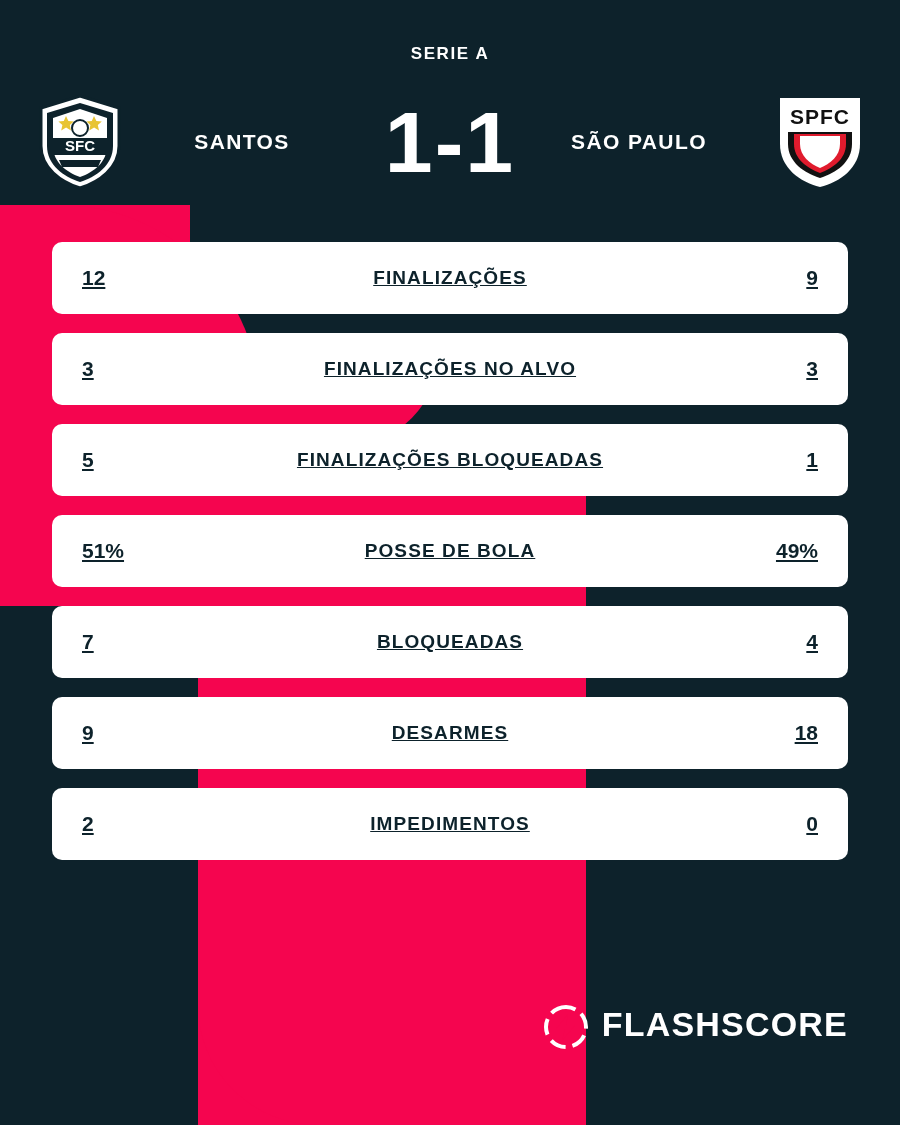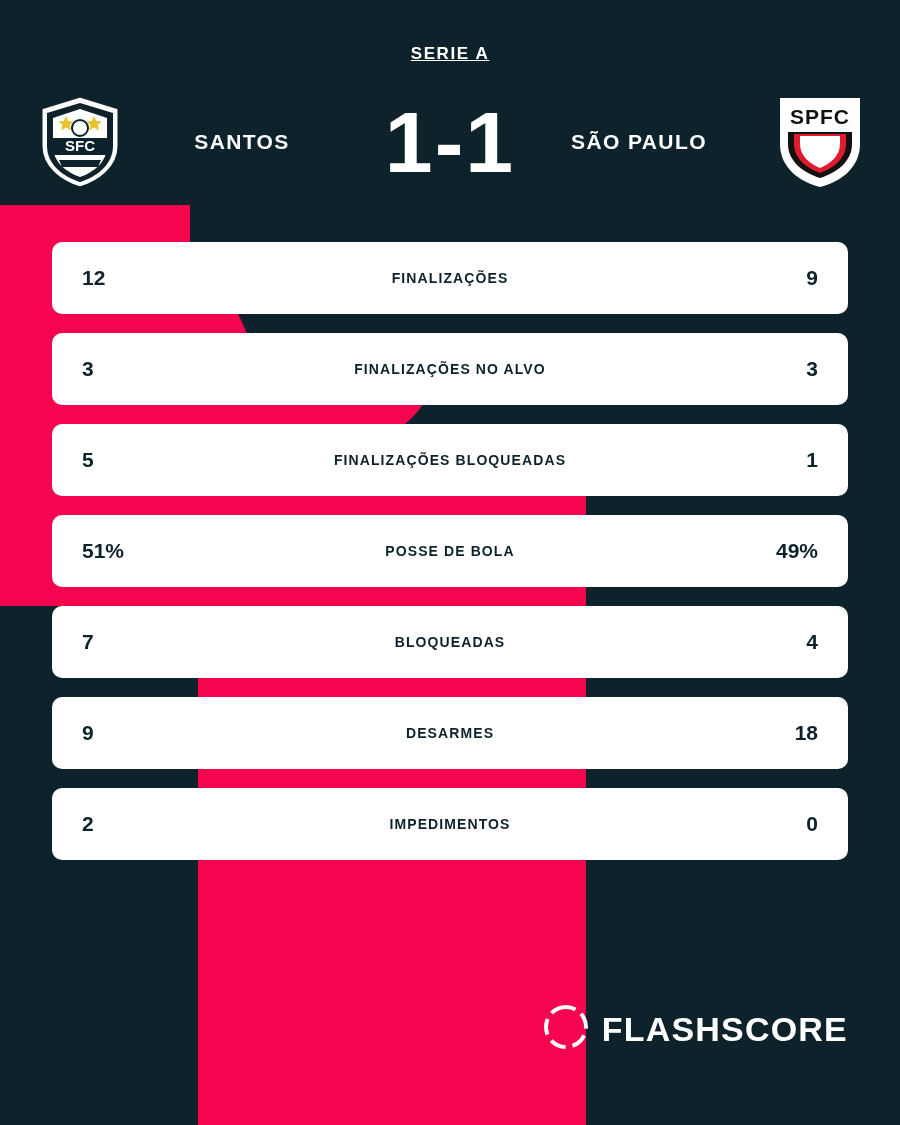--- a/index.html
+++ b/index.html
@@ -63,21 +63,20 @@
     position: relative;
     z-index: 2;
     padding-top: 44px;
   }
   .competition {
     text-align: center;
     color: #ffffff;
     font-size: 17px;
     font-weight: bold;
     letter-spacing: 1.6px;
-    text-decoration: underline;
   }
   .scoreline {
     margin-top: 30px;
     display: flex;
     align-items: center;
     justify-content: center;
     gap: 0;
   }
   .crest {
     width: 150px;
@@ -117,44 +116,44 @@
     gap: 19px;
   }
   .stat-row {
     background: #ffffff;
     border-radius: 10px;
     height: 72px;
     display: flex;
     align-items: center;
     padding: 0 30px;
     color: #0d222b;
+    text-decoration: underline;
   }
   .stat-value {
     font-size: 21px;
     font-weight: bold;
     width: 90px;
   }
   .stat-value.home { text-align: left; }
   .stat-value.away { text-align: right; }
   .stat-label {
     flex: 1;
     text-align: center;
-    font-size: 14px;
+    font-size: 19px;
     font-weight: bold;
     letter-spacing: 1.1px;
   }
 
   
   .brand {
     position: absolute;
     right: 52px;
     bottom: 72px;
     z-index: 3;
     display: flex;
-    align-items: center;
     gap: 14px;
   }
   .brand-text {
     color: #ffffff;
     font-size: 34px;
     font-weight: bold;
     letter-spacing: 1.2px;
   }
 </style>
 </head>

